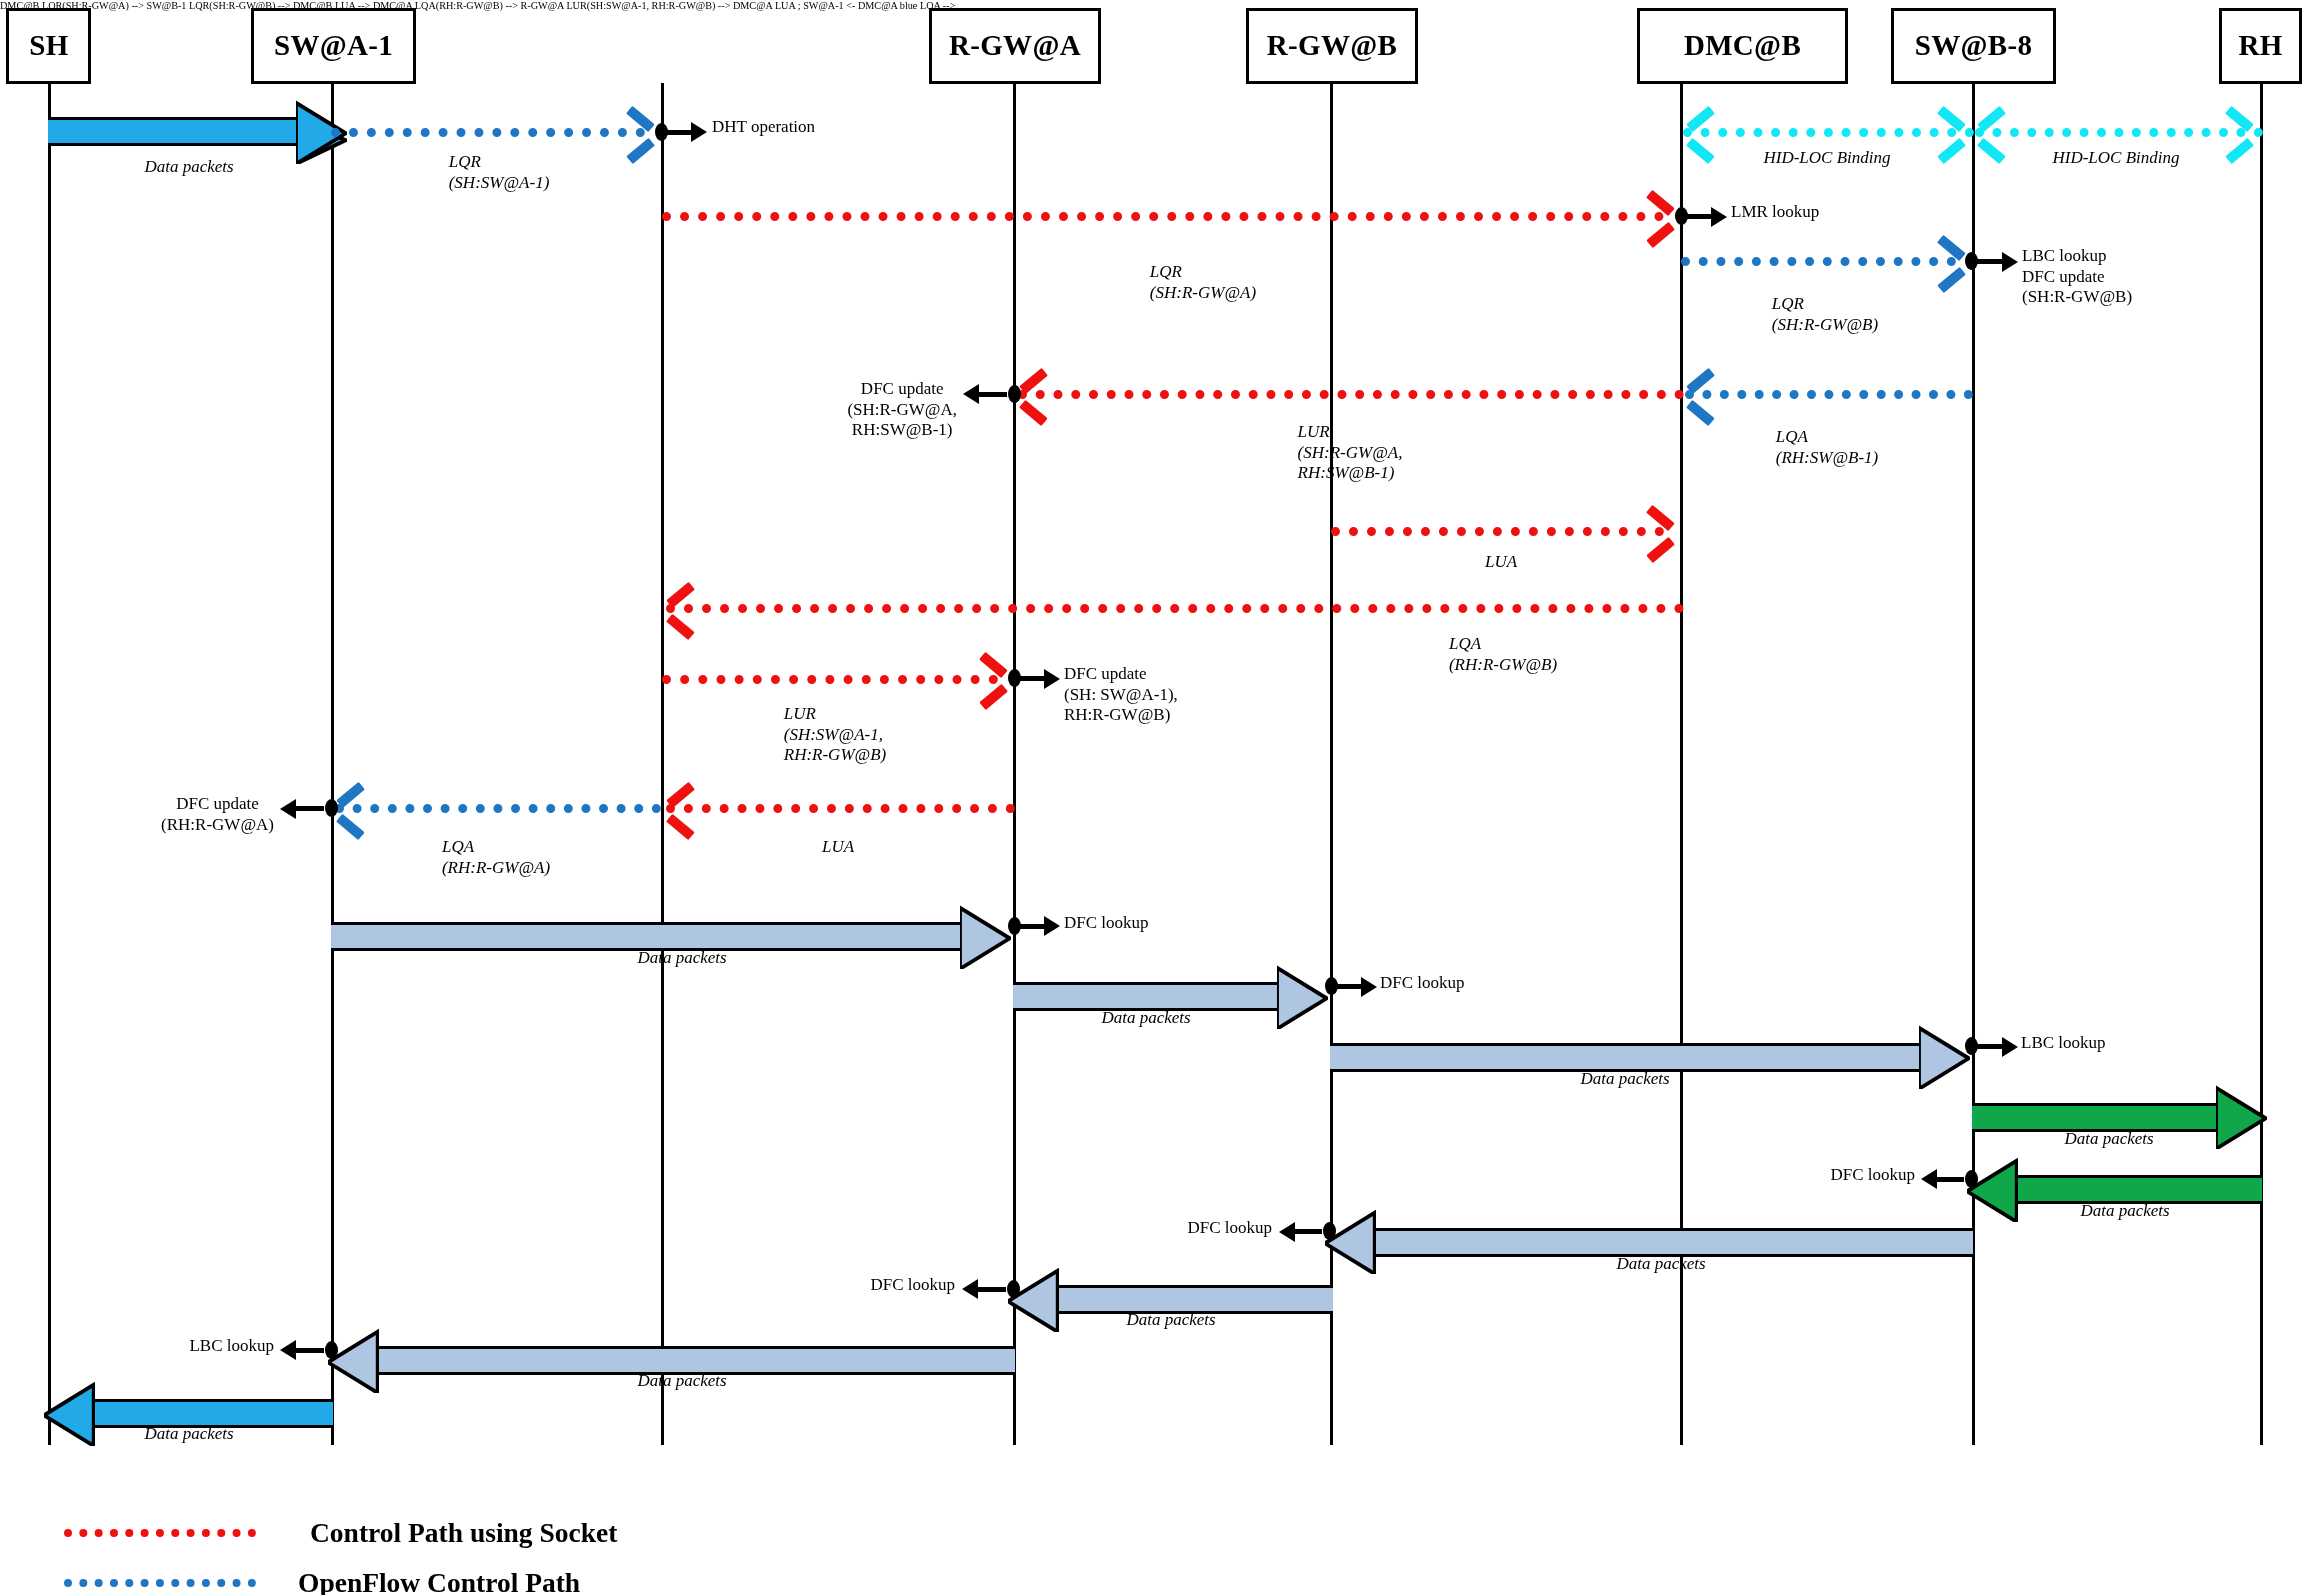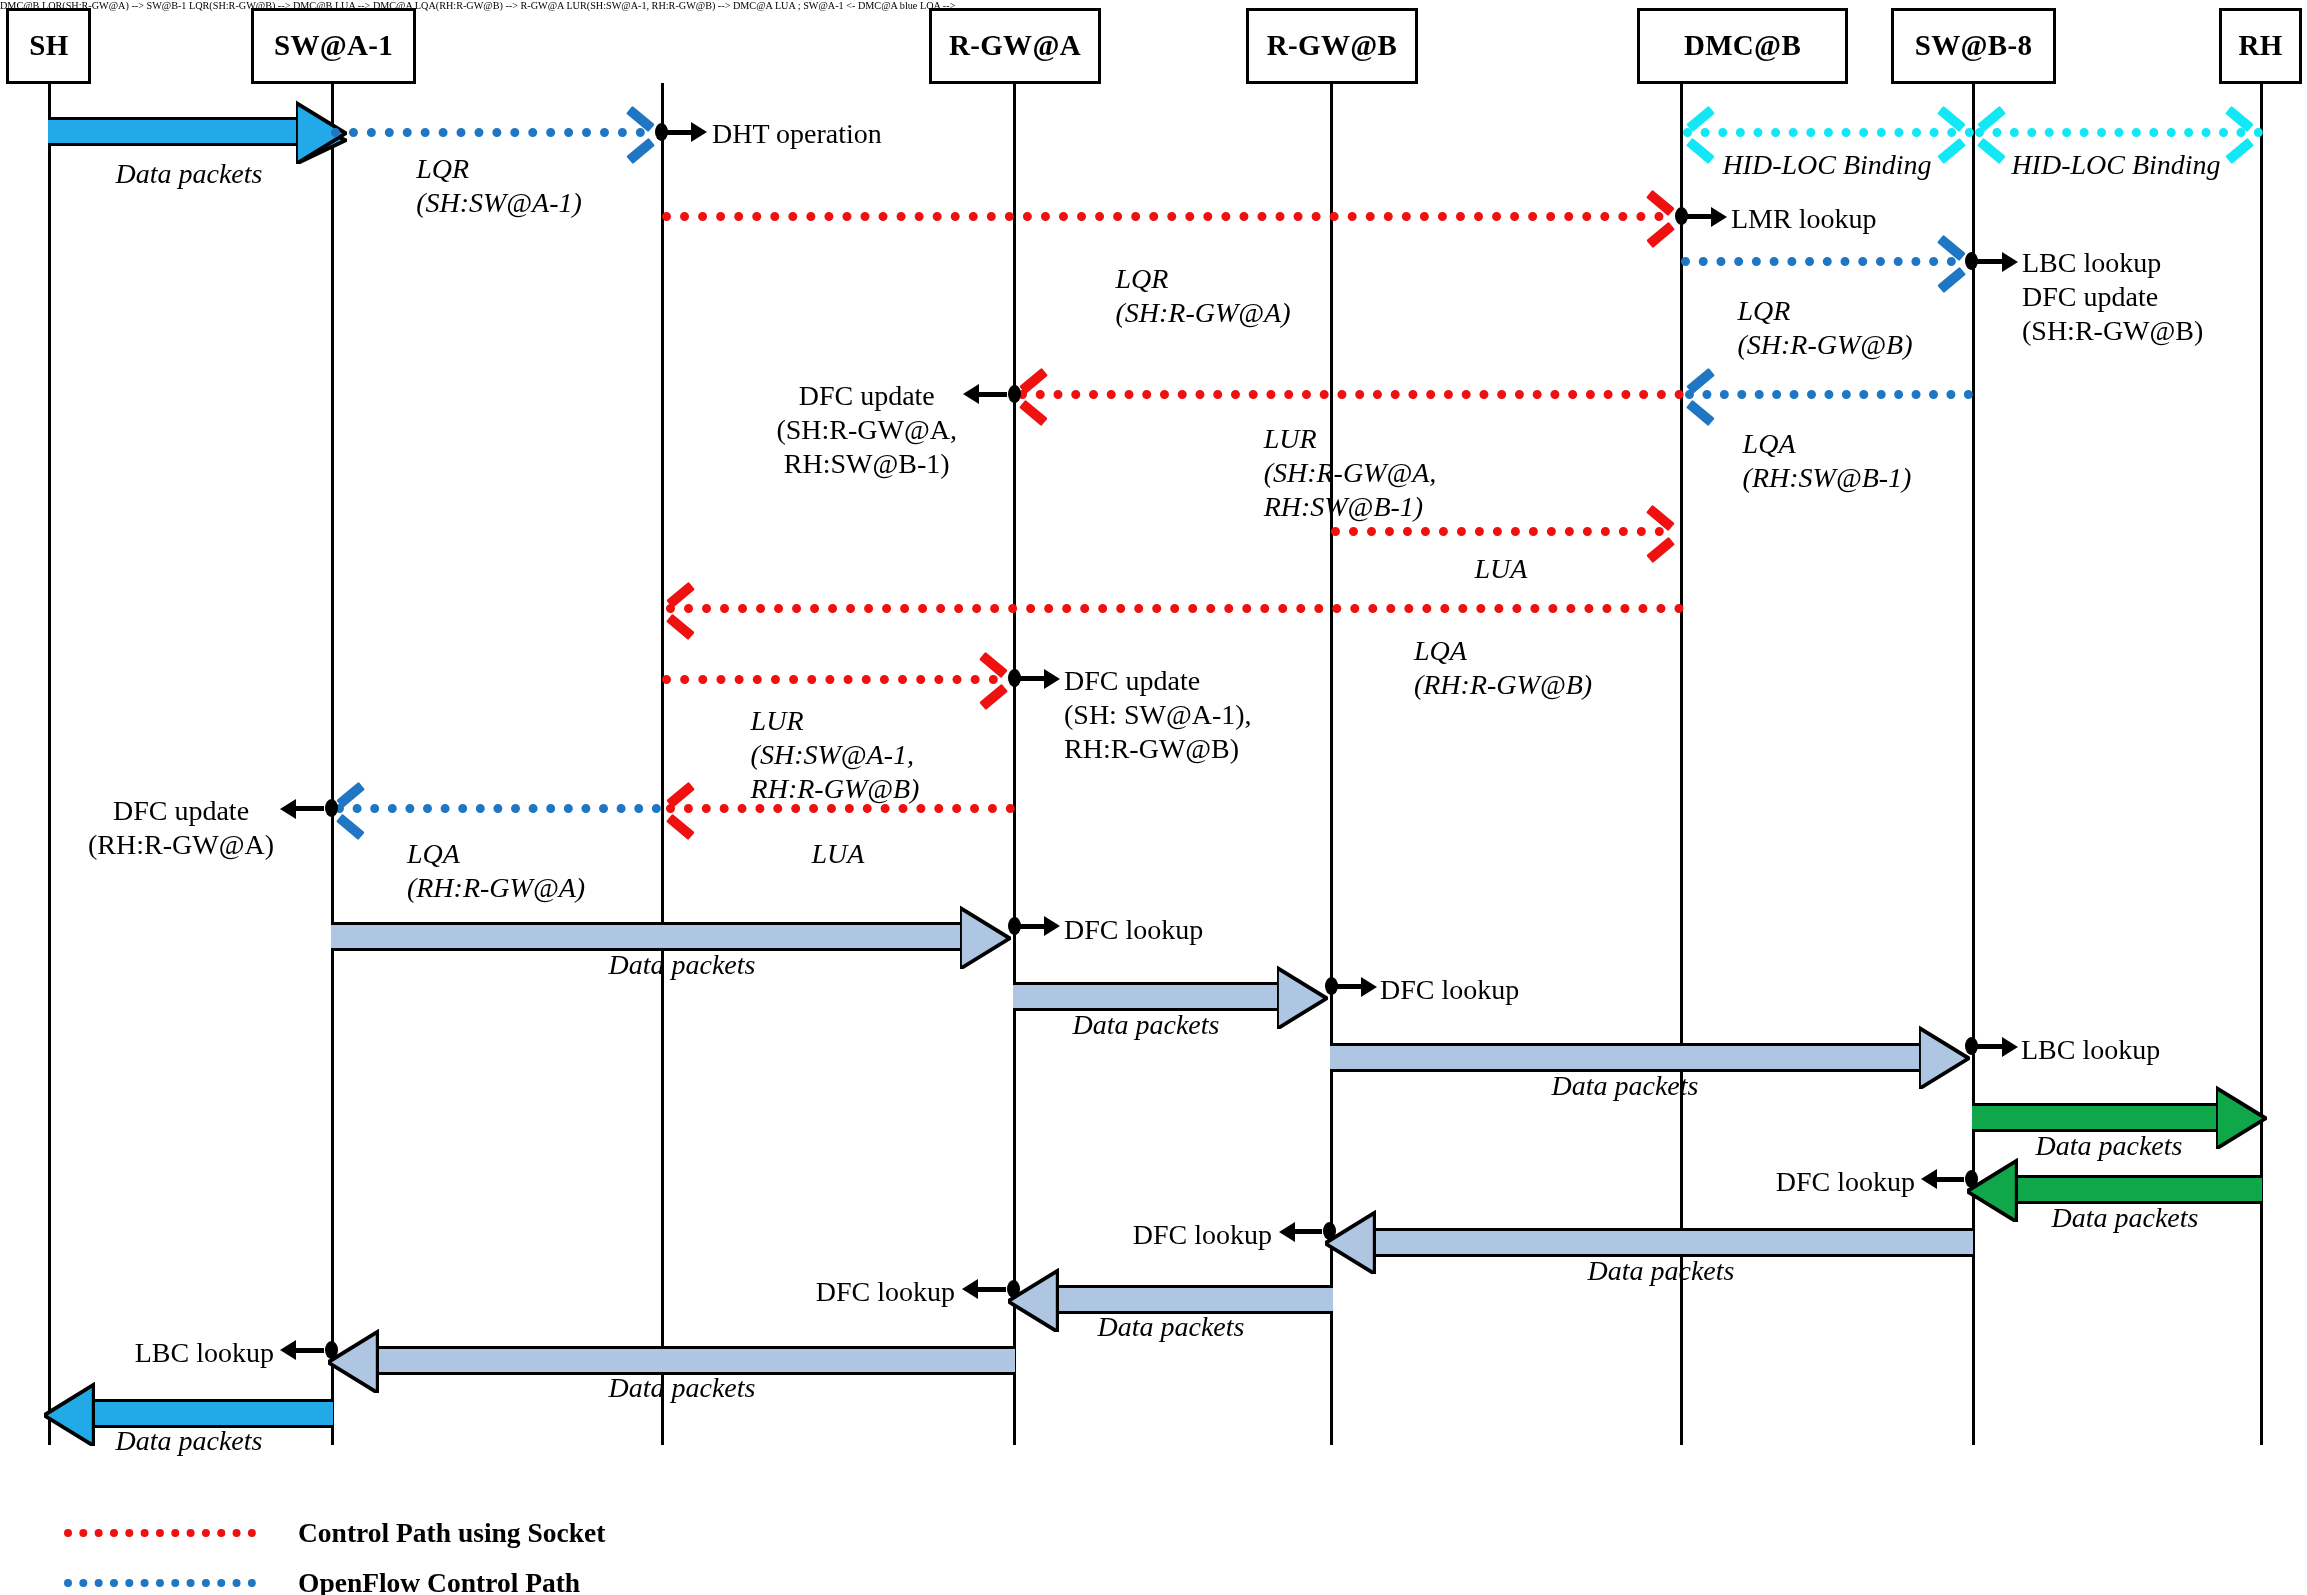--- a/index.html
+++ b/index.html
@@ -31,21 +31,21 @@
   .minor-head.left{border-left:none;border-right:16.6px solid #000;}
 
   
   .block{position:absolute;}
   .block .shaft{position:absolute;box-sizing:border-box;border-top:3.8px solid #000;border-bottom:3.8px solid #000;}
   .blk-lblue .shaft{background:#aec6e2;}
   .blk-cyan  .shaft{background:#21a9e8;}
   .blk-green .shaft{background:#10a64a;}
 
   
-  .lbl{position:absolute;font-size:28px;color:#000;line-height:1.22;white-space:pre;
+  .lbl{position:absolute;font-size:17px;color:#000;line-height:1.22;white-space:pre;
        font-family:"Liberation Serif", serif;}
   .lbl.c{transform:translateX(-50%);text-align:left;font-style:italic;}
   .lbl.r{transform:translateX(-100%);text-align:right;}
 
   
   .note{position:absolute;font-size:27.5px;font-weight:bold;color:#000;white-space:nowrap;
         font-family:"Liberation Serif", serif;}
   .legend-row{position:absolute;display:flex;align-items:center;}
   .legend-swatch{width:192px;height:0;border-top:8.3px dotted;margin-right:0;}
   .legend-text{font-size:27.5px;font-weight:bold;color:#000;white-space:nowrap;
@@ -358,21 +358,21 @@
     <svg width="51" height="64" style="position:absolute;left:44px;top:1371px;" viewBox="0 0 80 100">
       <polygon points="78,4 78,100 0,52" fill="#21a9e8" stroke="#000" stroke-width="6"></polygon>
     </svg>
   </div>
   <div class="lbl c" style="left:189px;top:1424px;">Data packets</div>
 
   
   
   
 
-  <div class="legend-row" style="left:64px;top:1517px;">
+  <div class="legend-row" style="left:64px;top:1517px;gap:12px;">
     <div class="legend-swatch" style="border-color:#ef1010;"></div>
     <div class="legend-text" style="margin-left:42px;">Control Path using Socket</div>
   </div>
 
   <div class="legend-row" style="left:64px;top:1567px;">
     <div class="legend-swatch" style="border-color:#1f77c4;"></div>
     <div class="legend-text" style="margin-left:42px;">OpenFlow Control Path</div>
   </div>
 
 </div>

